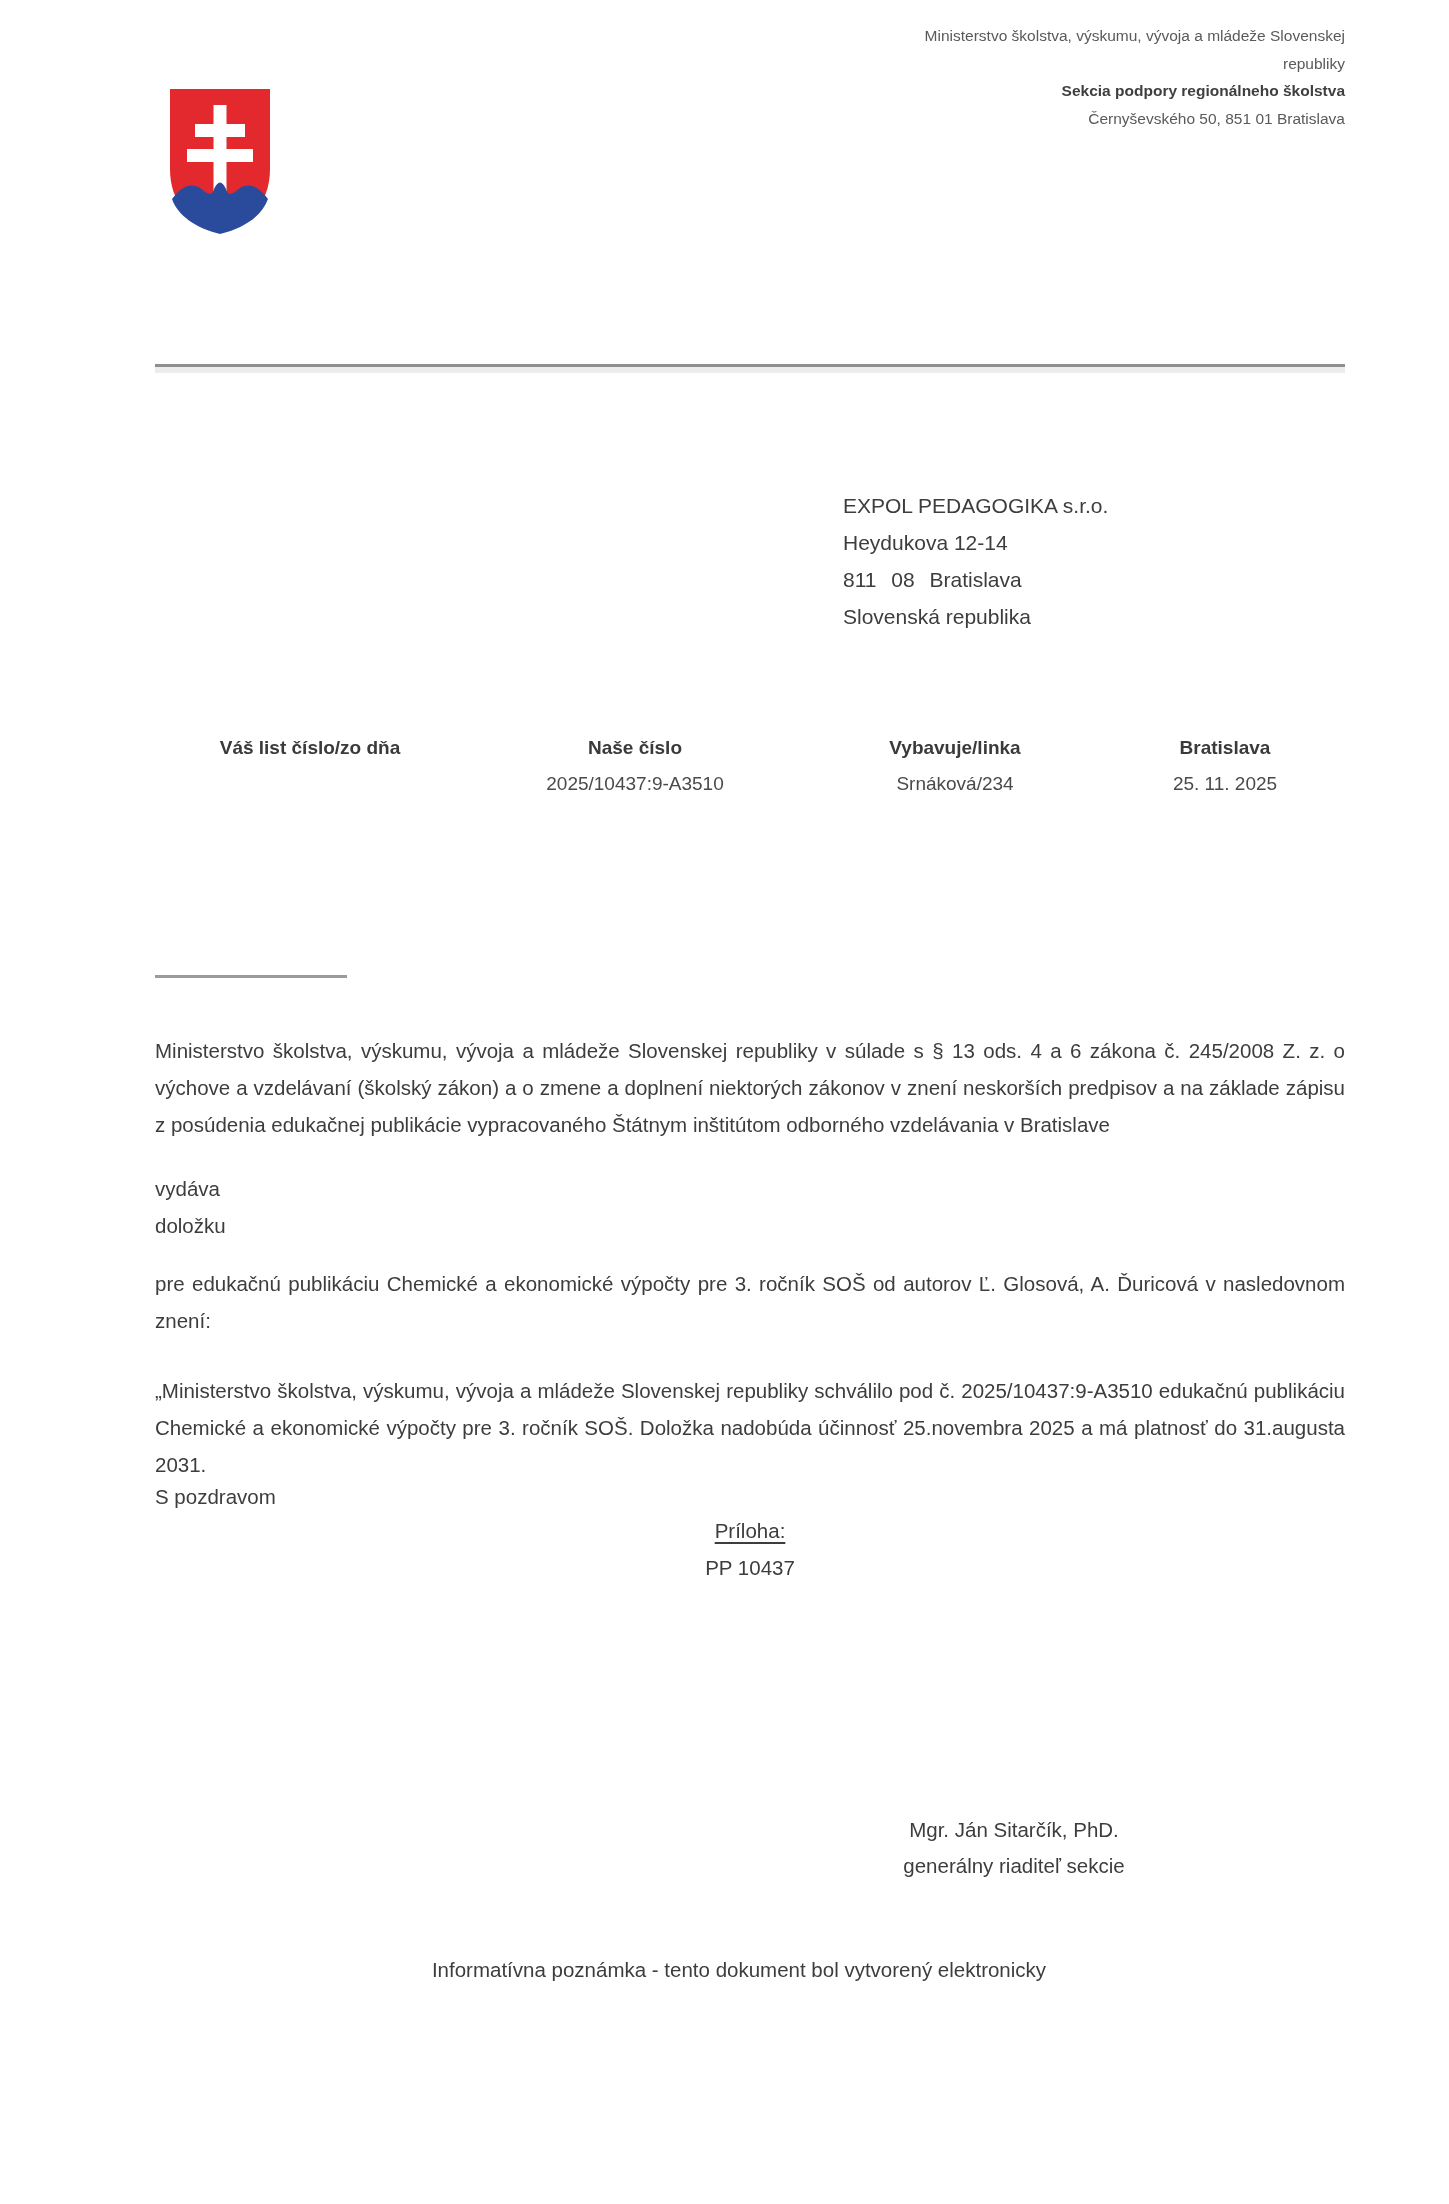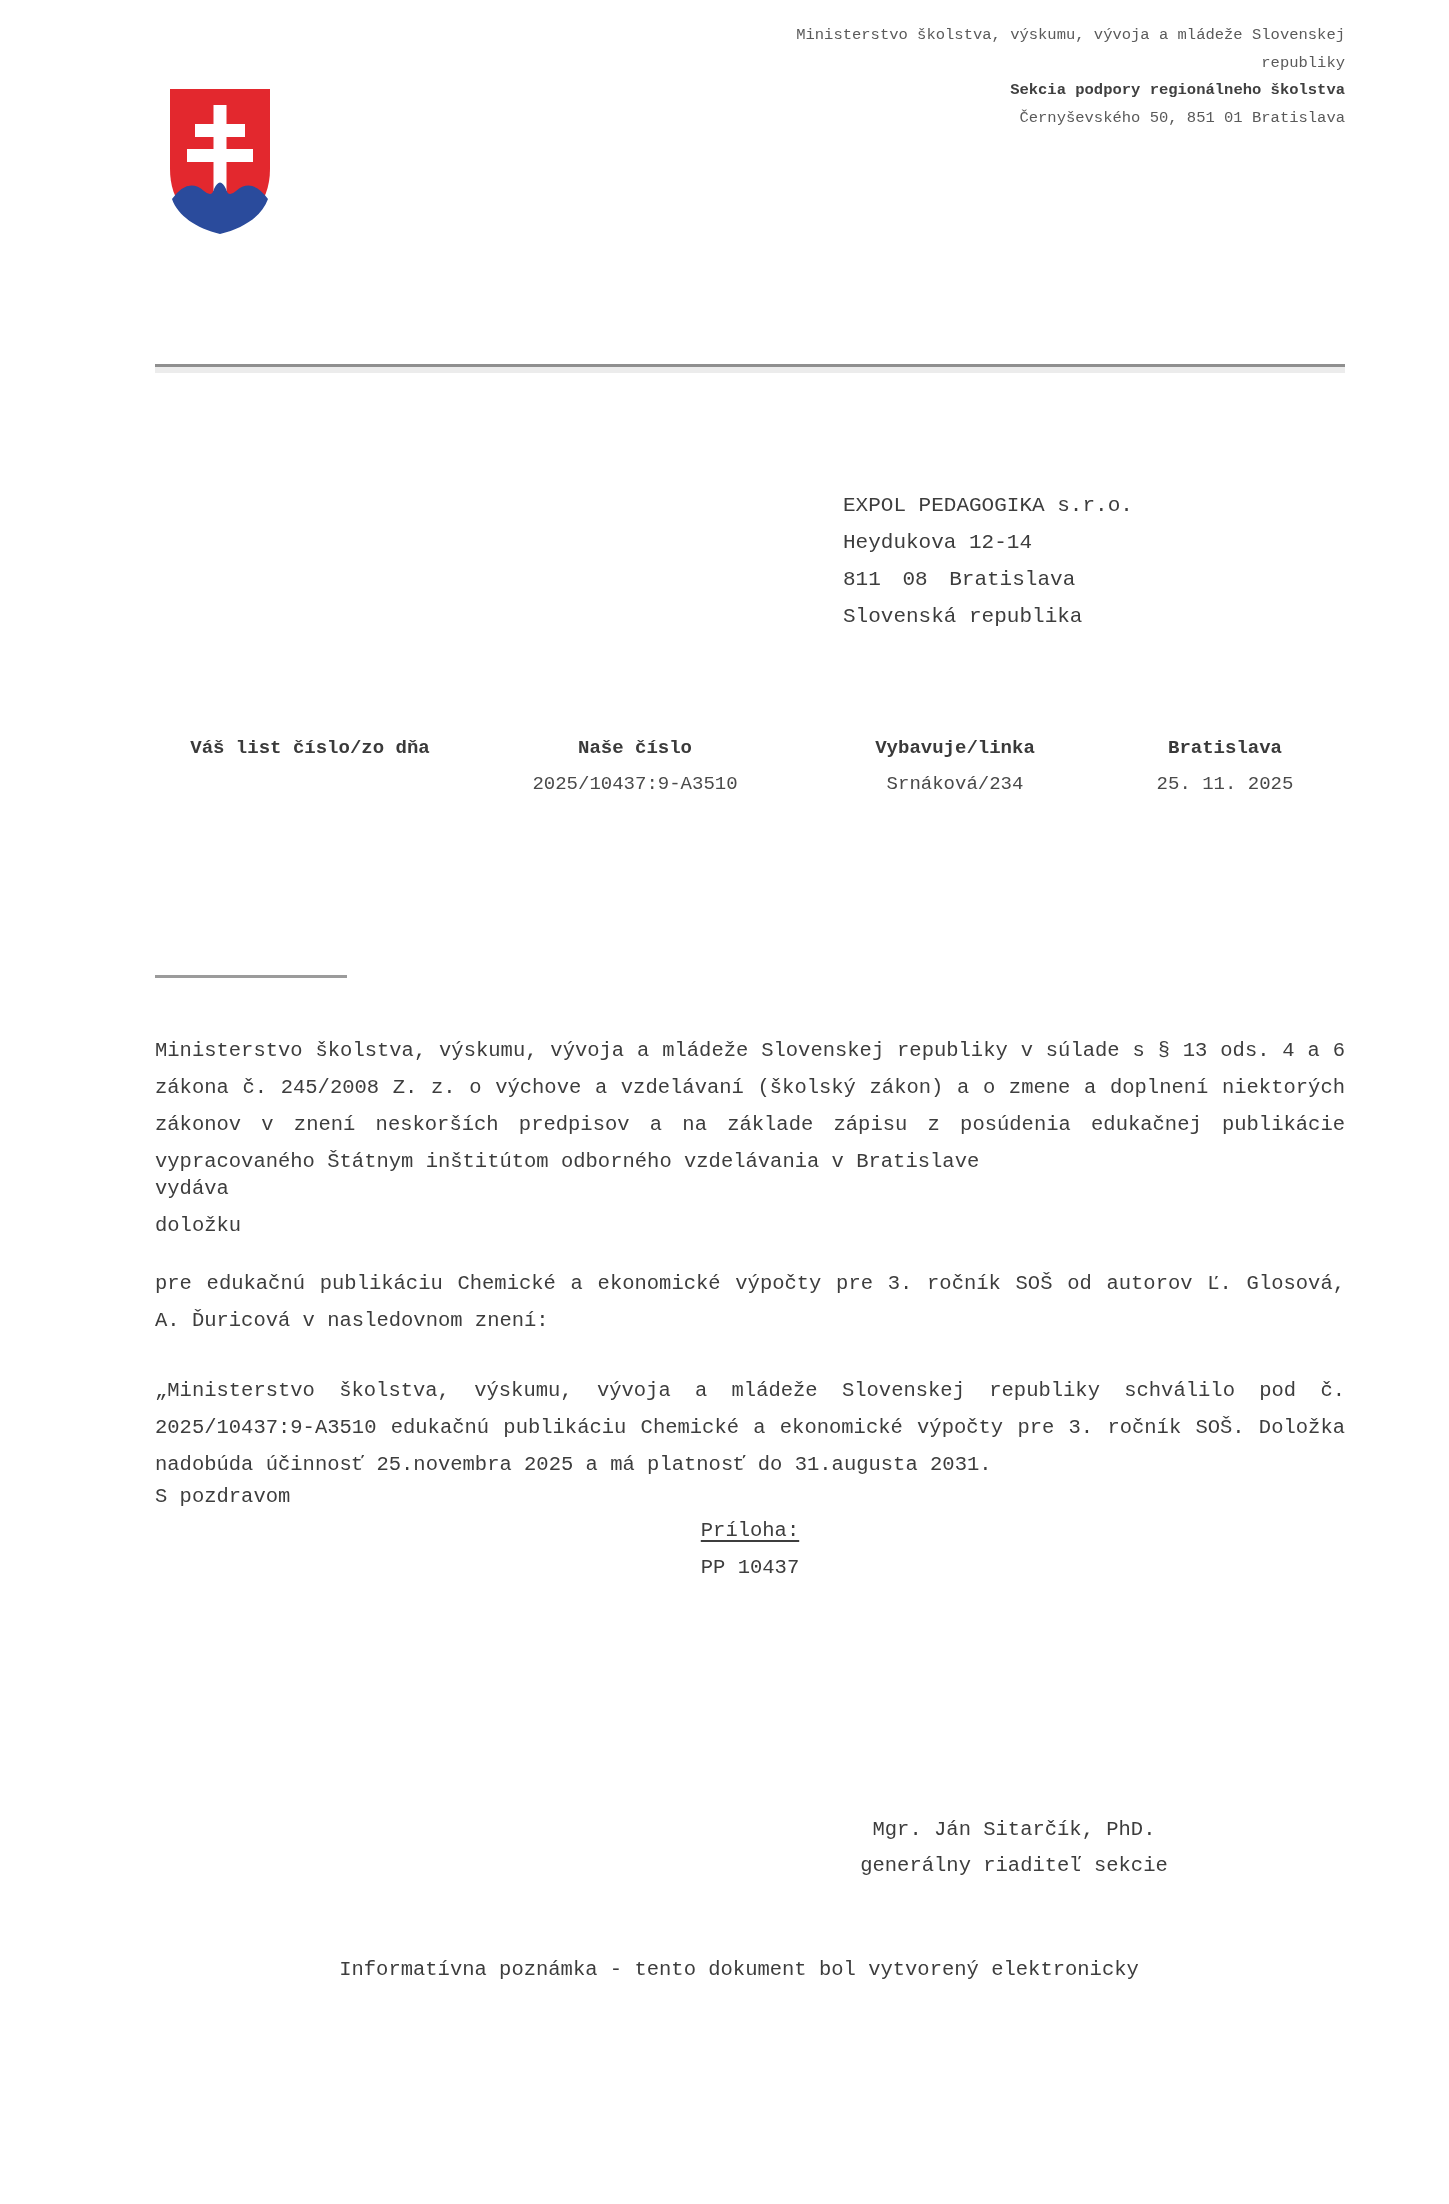--- a/index.html
+++ b/index.html
@@ -1,18 +1,18 @@
 <!DOCTYPE html>
 <html><head>
 <meta charset="utf-8">
 <style>
   html,body { margin:0; padding:0; background:#ffffff; }
   .page {
     position:relative; width:1449px; height:2000px; background:#ffffff;
-    font-family:Liberation Mono, monospace; color:#3d3d3d; overflow:hidden;
+    font-family:Liberation Sans, sans-serif; color:#3d3d3d; overflow:hidden;
   }
 
   
   .hdr-right { position:absolute; top:22px; right:104px; text-align:right;
     font-size:15.5px; line-height:27.5px; color:#5a5a5a; }
   .hdr-right .bold { font-weight:bold; color:#3f3f3f; }
 
   
   .logo-shield { position:absolute; left:162px; top:85px; width:116px; height:150px; }
   .logo-text { position:absolute; left:308px; top:86px; color:#2A4B9C; font-weight:bold; white-space:nowrap; }

